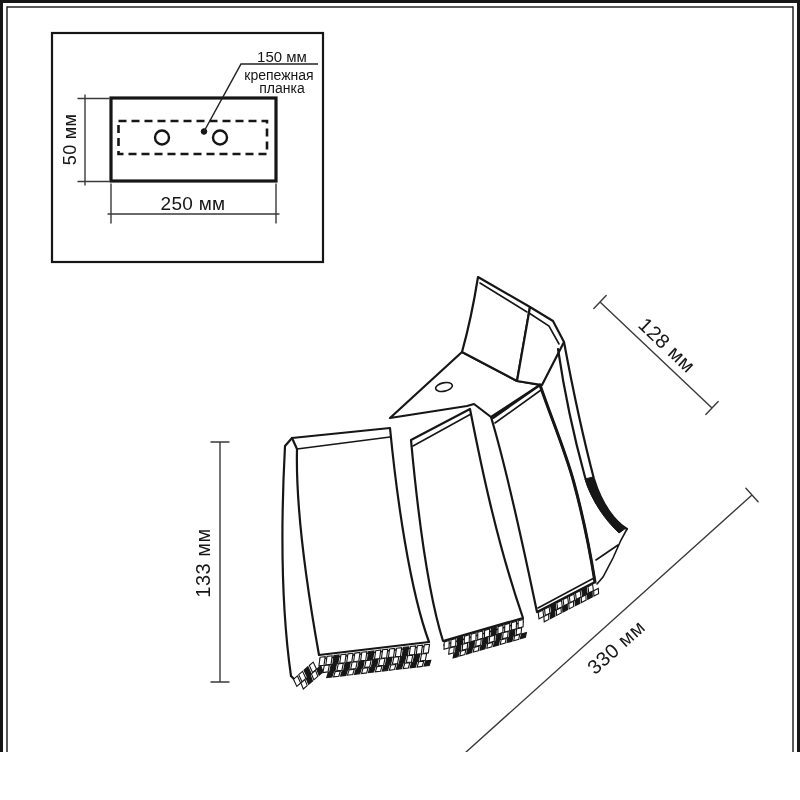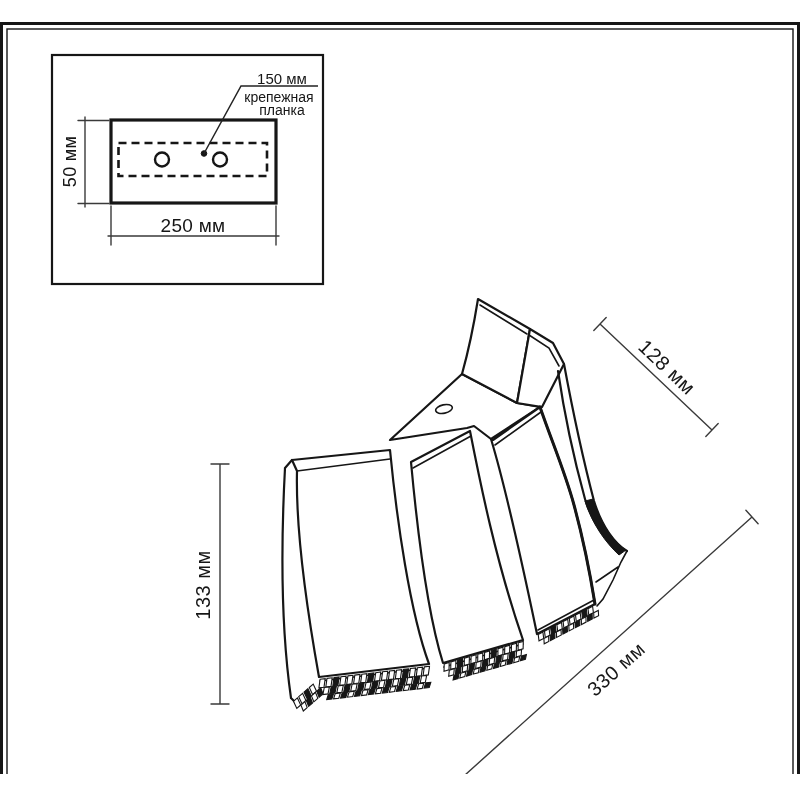--- a/index.html
+++ b/index.html
@@ -1,16 +1,16 @@
 <!DOCTYPE html>
 <html style="--line: #161616; --dim: #3a3a3a; --bg: #ffffff;"><head>
 <meta charset="utf-8">
 <style>
   html,body{margin:0;padding:0;background:#ffffff;}
-  .canvas{position:relative;width:800px;height:752px;background:var(--bg,#fff);overflow:hidden;margin-top:22px;}
+  .canvas{position:relative;width:800px;height:752px;background:var(--bg,#fff);overflow:hidden;}
   svg{display:block;}
   .s2{stroke:var(--line,#161616);stroke-width:2.2;fill:none;stroke-linecap:round;stroke-linejoin:round;}
   .s2f{stroke:var(--line,#161616);stroke-width:2.2;fill:#ffffff;stroke-linecap:round;stroke-linejoin:round;}
   .s1{stroke:var(--line,#161616);stroke-width:1.6;fill:none;stroke-linecap:round;}
   .s3{stroke:var(--line,#161616);stroke-width:3;fill:none;stroke-linecap:round;}
   .fill-dark{fill:var(--line,#161616);stroke:var(--line,#161616);stroke-width:1;}
   .frame-outer{fill:none;stroke:var(--line,#161616);stroke-width:3;}
   .frame-inner{fill:none;stroke:var(--line,#161616);stroke-width:1.4;}
   .inset-box{fill:#ffffff;stroke:var(--line,#161616);stroke-width:2.2;}
   .plate{fill:#ffffff;stroke:var(--line,#161616);stroke-width:3.2;}

